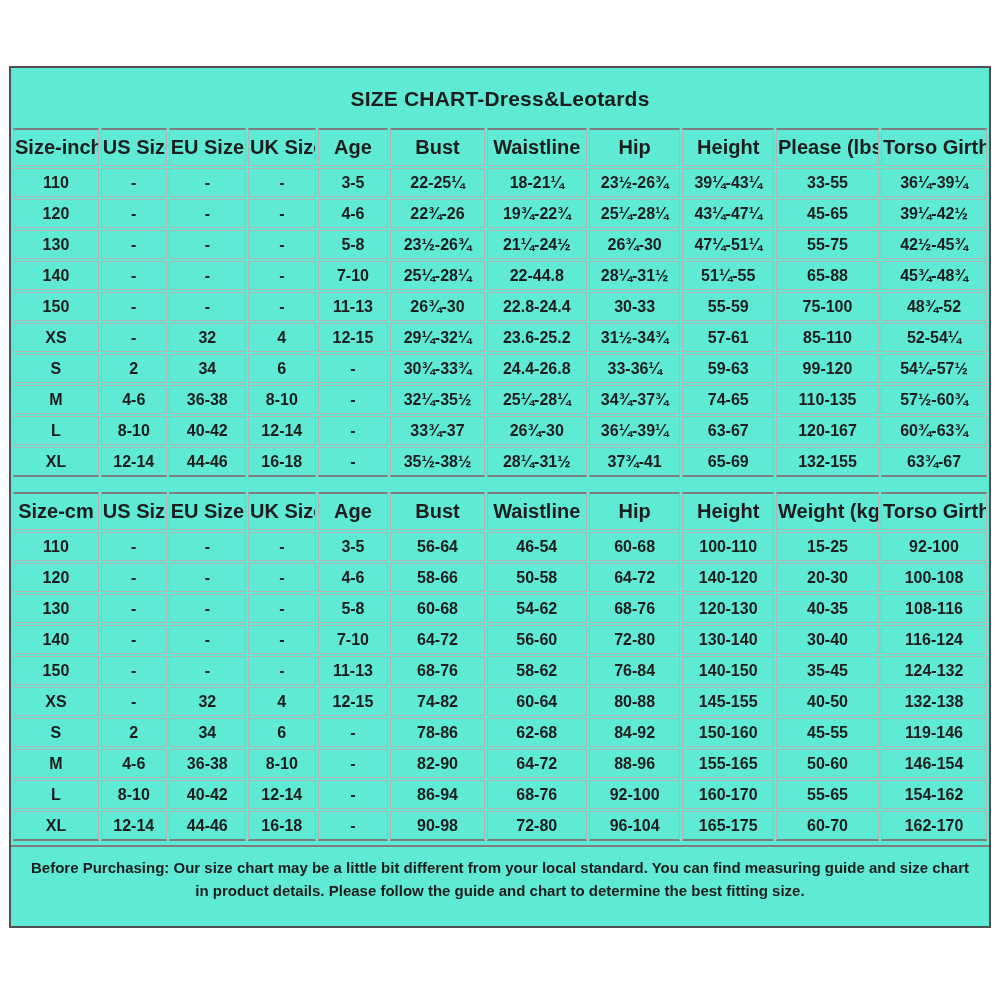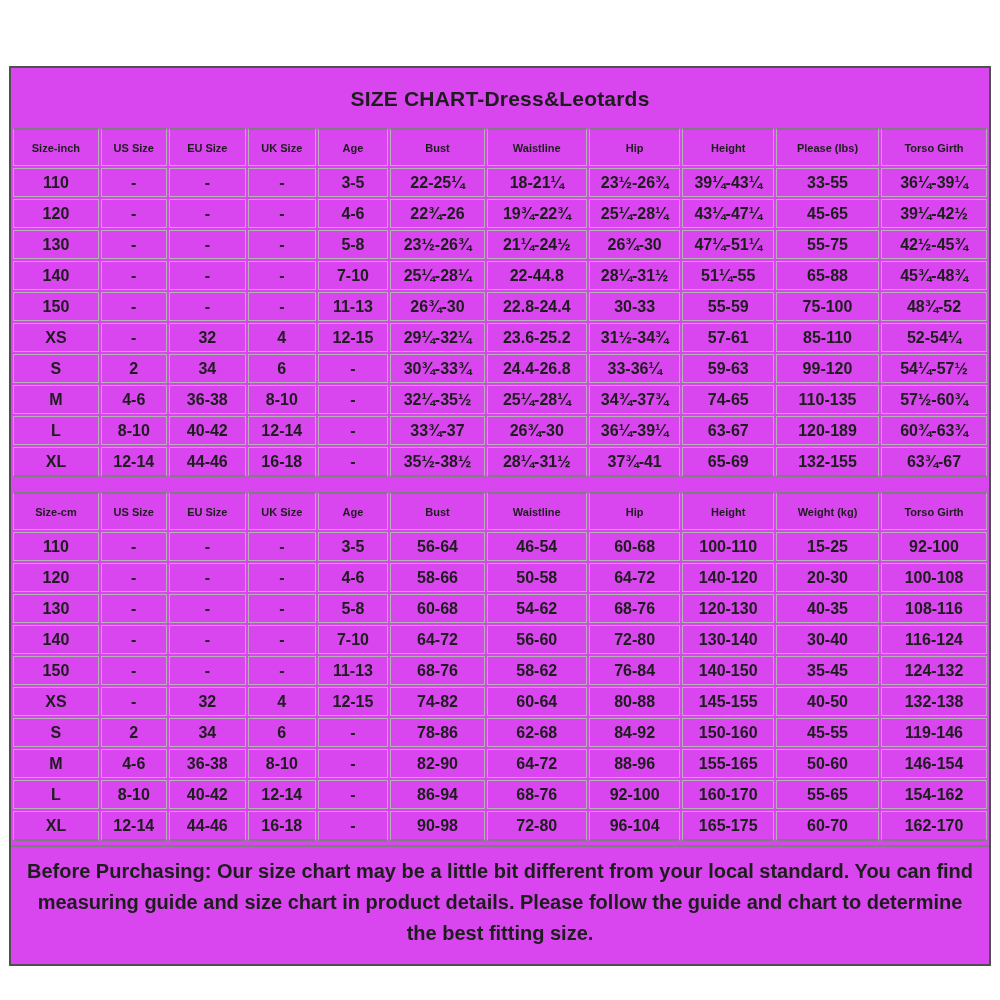--- a/index.html
+++ b/index.html
@@ -10,22 +10,22 @@
     height: 1000px;
     font-family: "Liberation Sans", sans-serif;
     color: #1d1d1d;
     -webkit-font-smoothing: antialiased;
   }
   .sheet {
     box-sizing: border-box;
     width: 982px;
     margin: 66px auto 0 9px;
     border: 2px solid #4f4f4f;
-    background: #d946ef;
-    padding-bottom: 4px;
+    background: #5eead4;
+    padding-bottom: 12px;
   }
   .title {
     text-align: center;
     font-weight: bold;
     font-size: 21px;
     padding: 19px 0 15px 0;
     letter-spacing: 0.2px;
   }
   table.size-table {
     width: 100%;
@@ -38,40 +38,40 @@
     border: 1px solid #b3b3b3;
     text-align: center;
     vertical-align: middle;
     font-weight: bold;
     color: #1d1d1d;
     padding: 0 1px;
     overflow: hidden;
     white-space: nowrap;
   }
   table.size-table th {
-    font-size: 11px;
+    font-size: 20px;
     height: 35px;
     border-top: 2px solid #7d7d7d;
   }
   table.size-table td {
     font-size: 16px;
     height: 27px;
   }
   table.size-table tr:last-child td {
     border-bottom: 2px solid #7d7d7d;
     margin-top: 28px;
   }
   .table-gap { height: 11px; }
   .footer-note {
     margin-top: 2px;
     border-top: 2px solid #7d7d7d;
     padding: 9px 14px 11px 14px;
     text-align: center;
     font-weight: bold;
-    font-size: 20px;
+    font-size: 15px;
     line-height: 1.55;
   }
 </style>
 </head>
 <body>
 
 <div class="sheet">
   <div class="title">SIZE CHART-Dress&amp;Leotards</div>
 
   <table class="size-table">
@@ -211,21 +211,21 @@
         <tr>
           <td>L</td>
           <td>8-10</td>
           <td>40-42</td>
           <td>12-14</td>
           <td>-</td>
           <td>33¾-37</td>
           <td>26¾-30</td>
           <td>36¼-39¼</td>
           <td>63-67</td>
-          <td>120-189</td>
+          <td>120-167</td>
           <td>60¾-63¾</td>
         </tr>
         <tr>
           <td>XL</td>
           <td>12-14</td>
           <td>44-46</td>
           <td>16-18</td>
           <td>-</td>
           <td>35½-38½</td>
           <td>28¼-31½</td>

